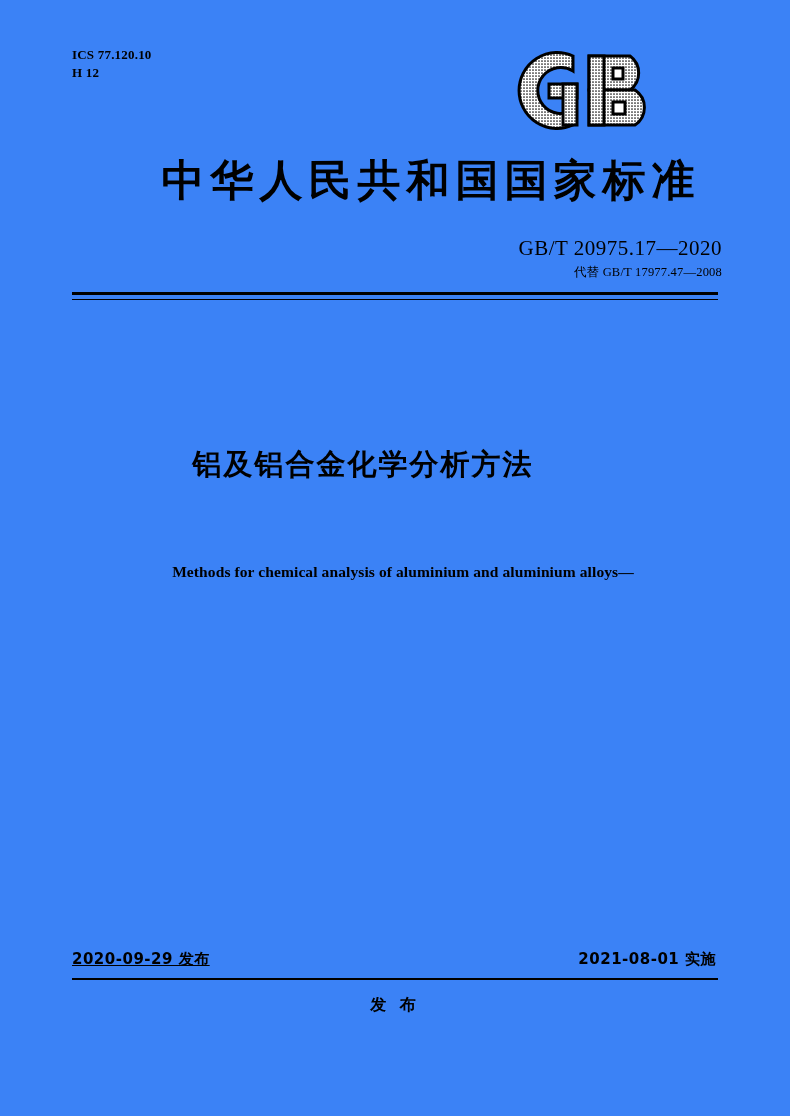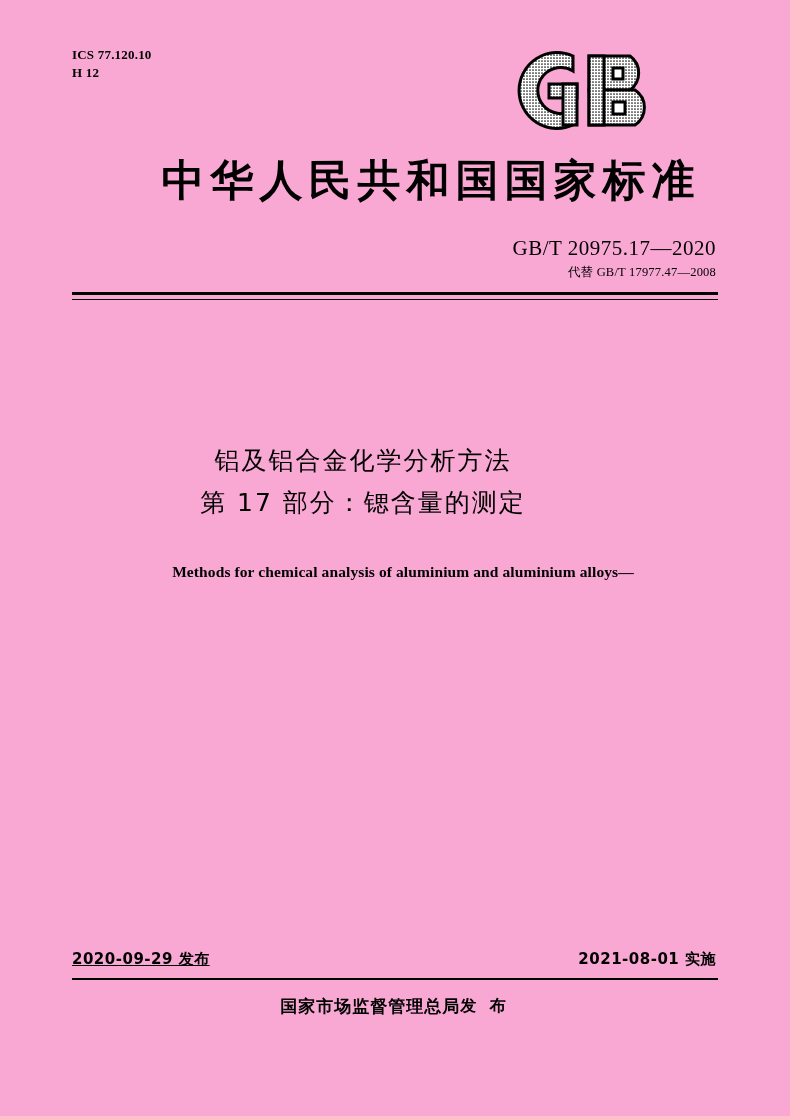--- a/index.html
+++ b/index.html
@@ -13,21 +13,21 @@
     font-family: "Liberation Serif", serif;
     color: #000000;
     position: relative;
     overflow: hidden;
   }
   .page {
     position: absolute;
     left: 0; top: 0;
     width: 790px;
     height: 1116px;
-    background: #f9a8d4;
+    background: #3b82f6;
   }
 
   
   .ics-block {
     position: absolute;
     left: 72px;
     top: 46px;
     font-family: "Liberation Serif", serif;
     font-weight: bold;
     font-size: 13px;
@@ -56,21 +56,21 @@
     font-weight: bold;
     font-size: 43px;
     letter-spacing: 6px;
     white-space: nowrap;
     margin-left: 36px;
   }
 
   
   .std-no {
     position: absolute;
-    right: 74px;
+    right: 68px;
     top: 236px;
     text-align: right;
   }
   .std-no .main {
     font-family: "Liberation Serif", serif;
     font-size: 21px;
     letter-spacing: 0.5px;
   }
   .std-no .replace {
     font-family: "Liberation Serif", serif;
@@ -98,22 +98,22 @@
   }
 
   
   .doc-title {
     position: absolute;
     left: 0;
     top: 440px;
     width: 726px;
     text-align: center;
     font-family: "DejaVu Sans", sans-serif;
-    font-weight: normal;
-    font-size: 25px;
+    font-weight: bold;
+    font-size: 29px;
     line-height: 1.68;
     letter-spacing: 2px;
   }
 
   
   .en-title {
     position: absolute;
     left: 8px;
     top: 558px;
     width: 790px;
@@ -227,34 +227,32 @@
   <div class="std-no">
     <div class="main">GB/T 20975.17—2020</div>
     <div class="replace">代替 GB/T 17977.47—2008</div>
   </div>
 
   <div class="rule-top"></div>
   <div class="rule-bottom"></div>
 
   <div class="doc-title">
     <div>铝及铝合金化学分析方法</div>
-    <div>第 17 部分：锶含量的测定</div>
   </div>
 
   <div class="en-title">
     <div>Methods for chemical analysis of aluminium and aluminium alloys—</div>
   </div>
 
   <div class="dates">
     <span class="left">2020-09-29 发布</span>
     <span class="right">2021-08-01 实施</span>
   </div>
   <div class="rule-dates"></div>
 
   <div class="issuer">
     <span class="issuer-inner">
       <span class="issuer-lines">
-        <div>国家市场监督管理总局</div>
       </span><span class="issuer-publish">发 布</span>
     </span>
   </div>
 
 </div>
 
 </body></html>

